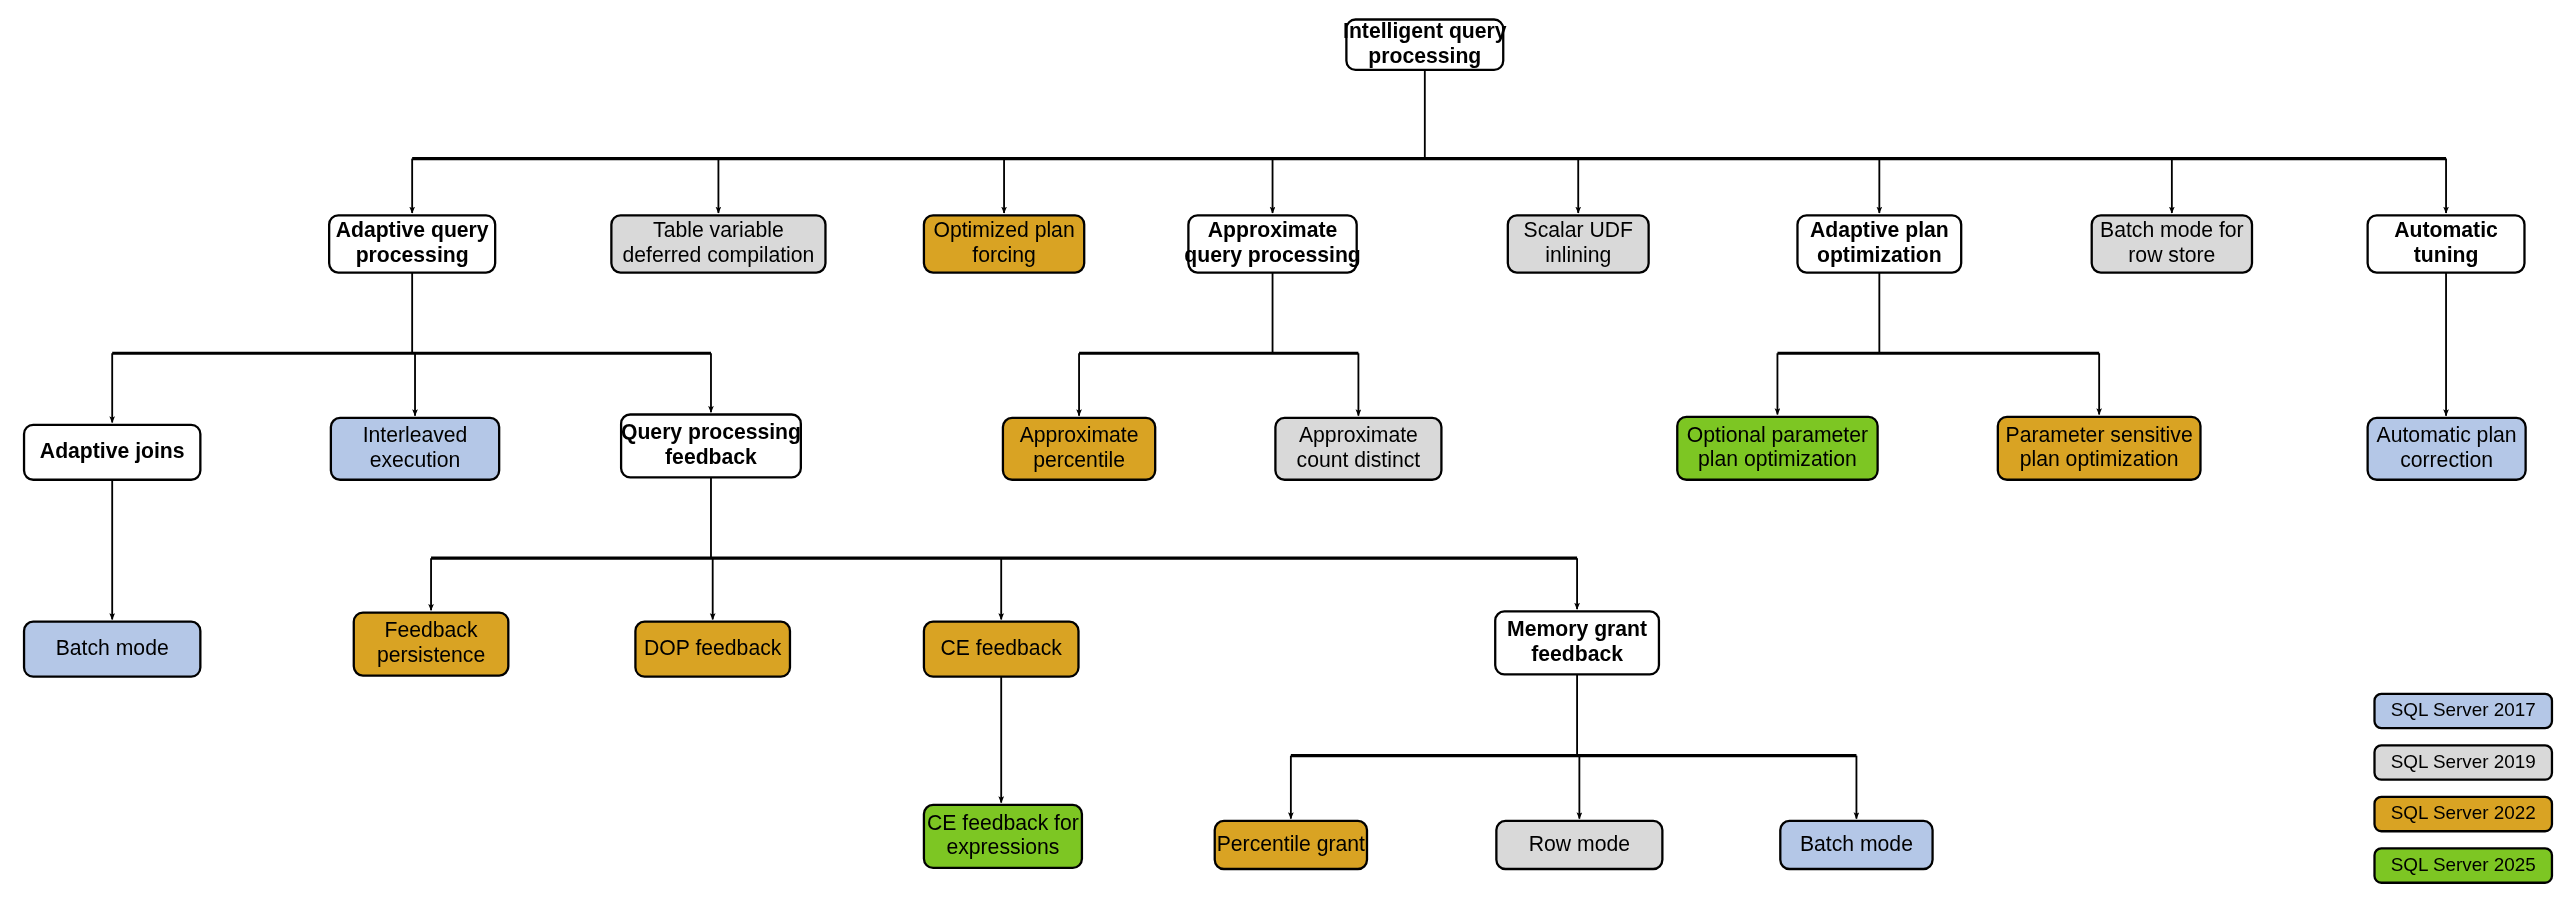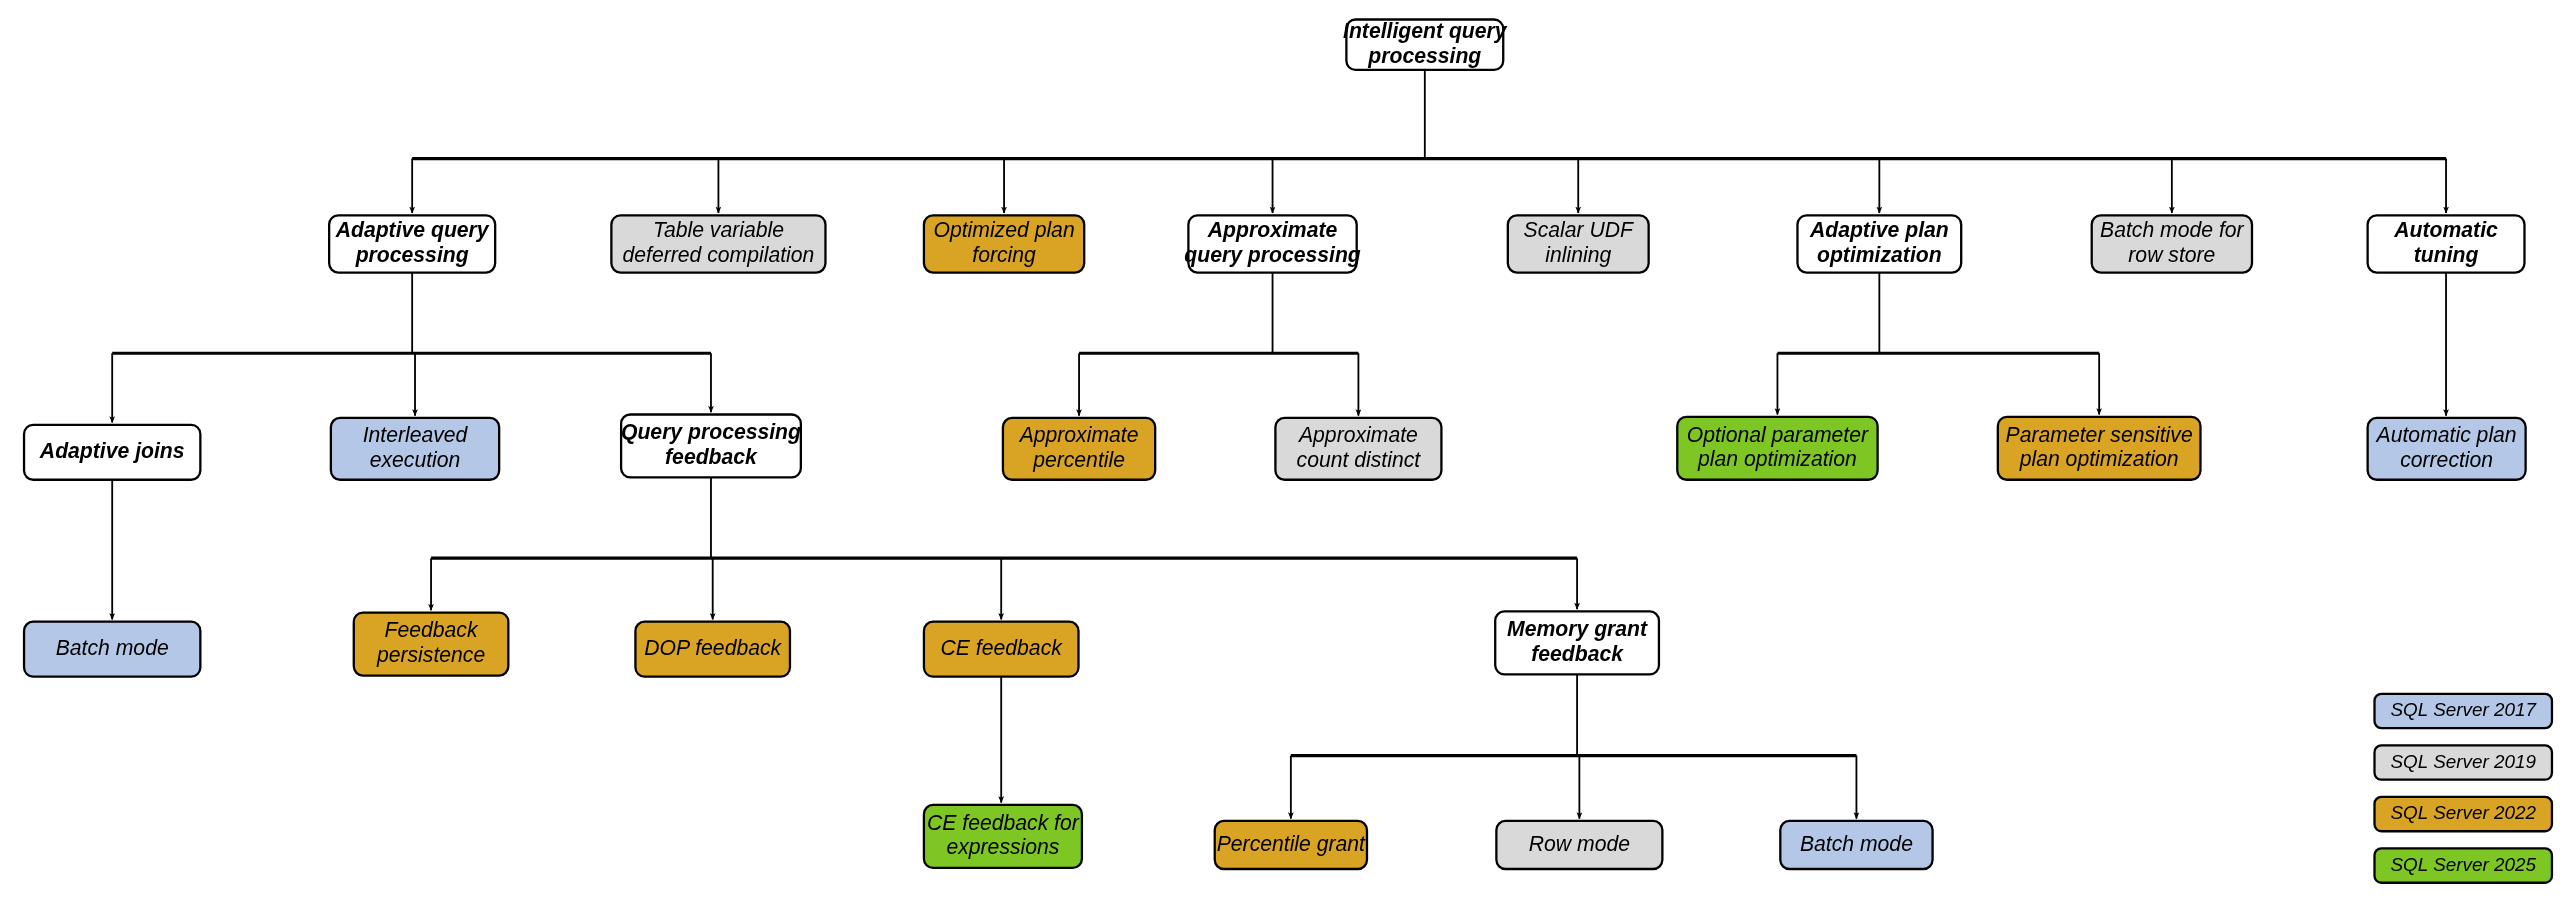--- a/index.html
+++ b/index.html
@@ -1,17 +1,17 @@
 <!DOCTYPE html>
 <html style="font-size:9.2px"><head>
 <meta charset="utf-8">
 <style>
   html,body{margin:0;padding:0;background:#ffffff;}
   body{width:2576px;height:916px;font-family:"Liberation Sans",sans-serif;overflow:hidden;}
-  #stage{position:relative;width:2304px;height:916px;background:#fff;font-style:italic;}
+  #stage{position:relative;width:2304px;height:916px;background:#fff;}
   svg#diagram{position:absolute;left:0;top:0;width:2576px;height:916px;display:block;}
   .node-rect{stroke:#000000;stroke-width:4;}
   .node-label{font-family:"Liberation Sans",sans-serif;fill:#000000;text-anchor:middle;dominant-baseline:middle;}
   .conn{stroke:#000000;fill:none;}
   .legend-rect{stroke:#000000;stroke-width:4;}
   .legend-label{font-family:"Liberation Sans",sans-serif;fill:#000000;text-anchor:middle;dominant-baseline:middle;font-size:33px;}
 </style>
 </head>
 <body>
 

